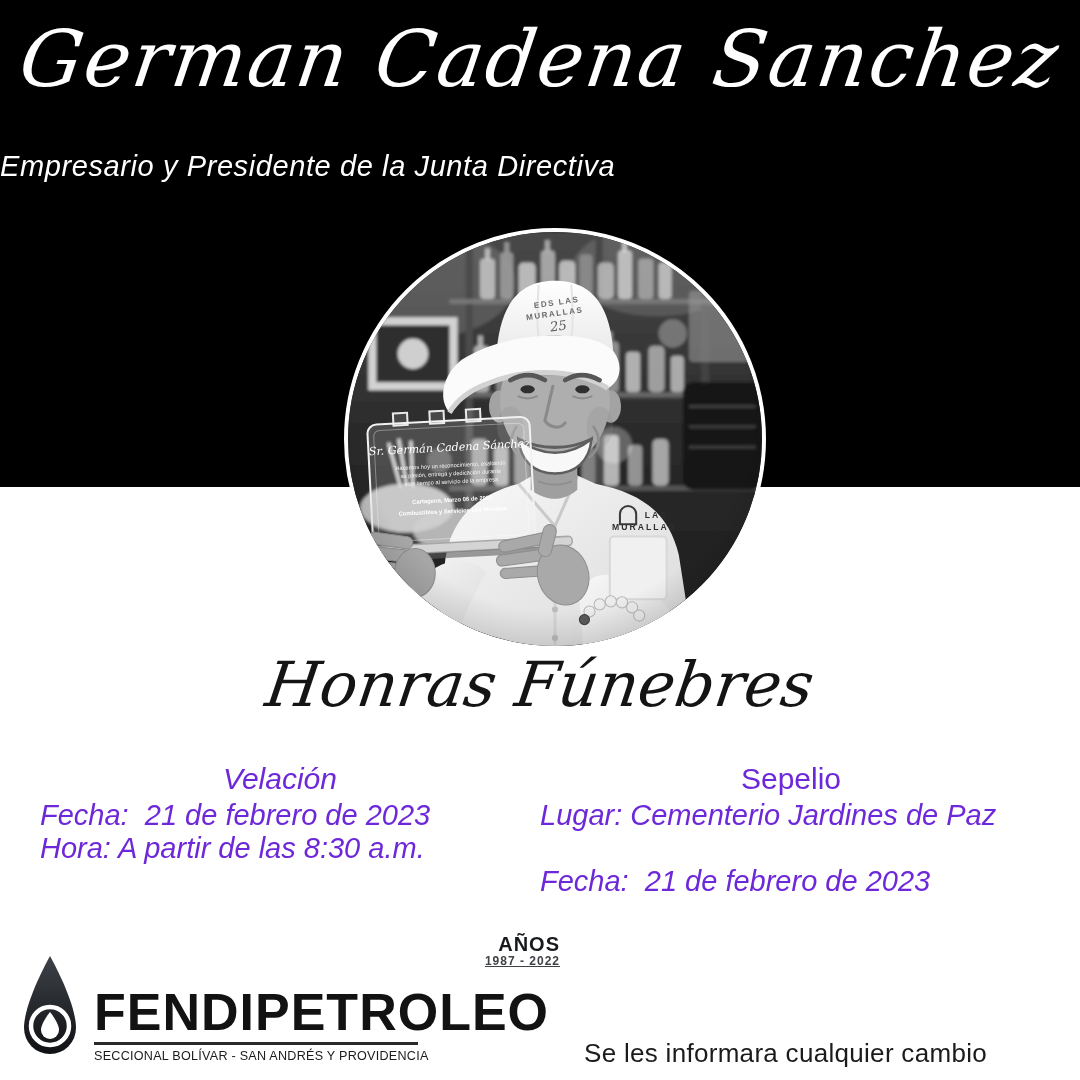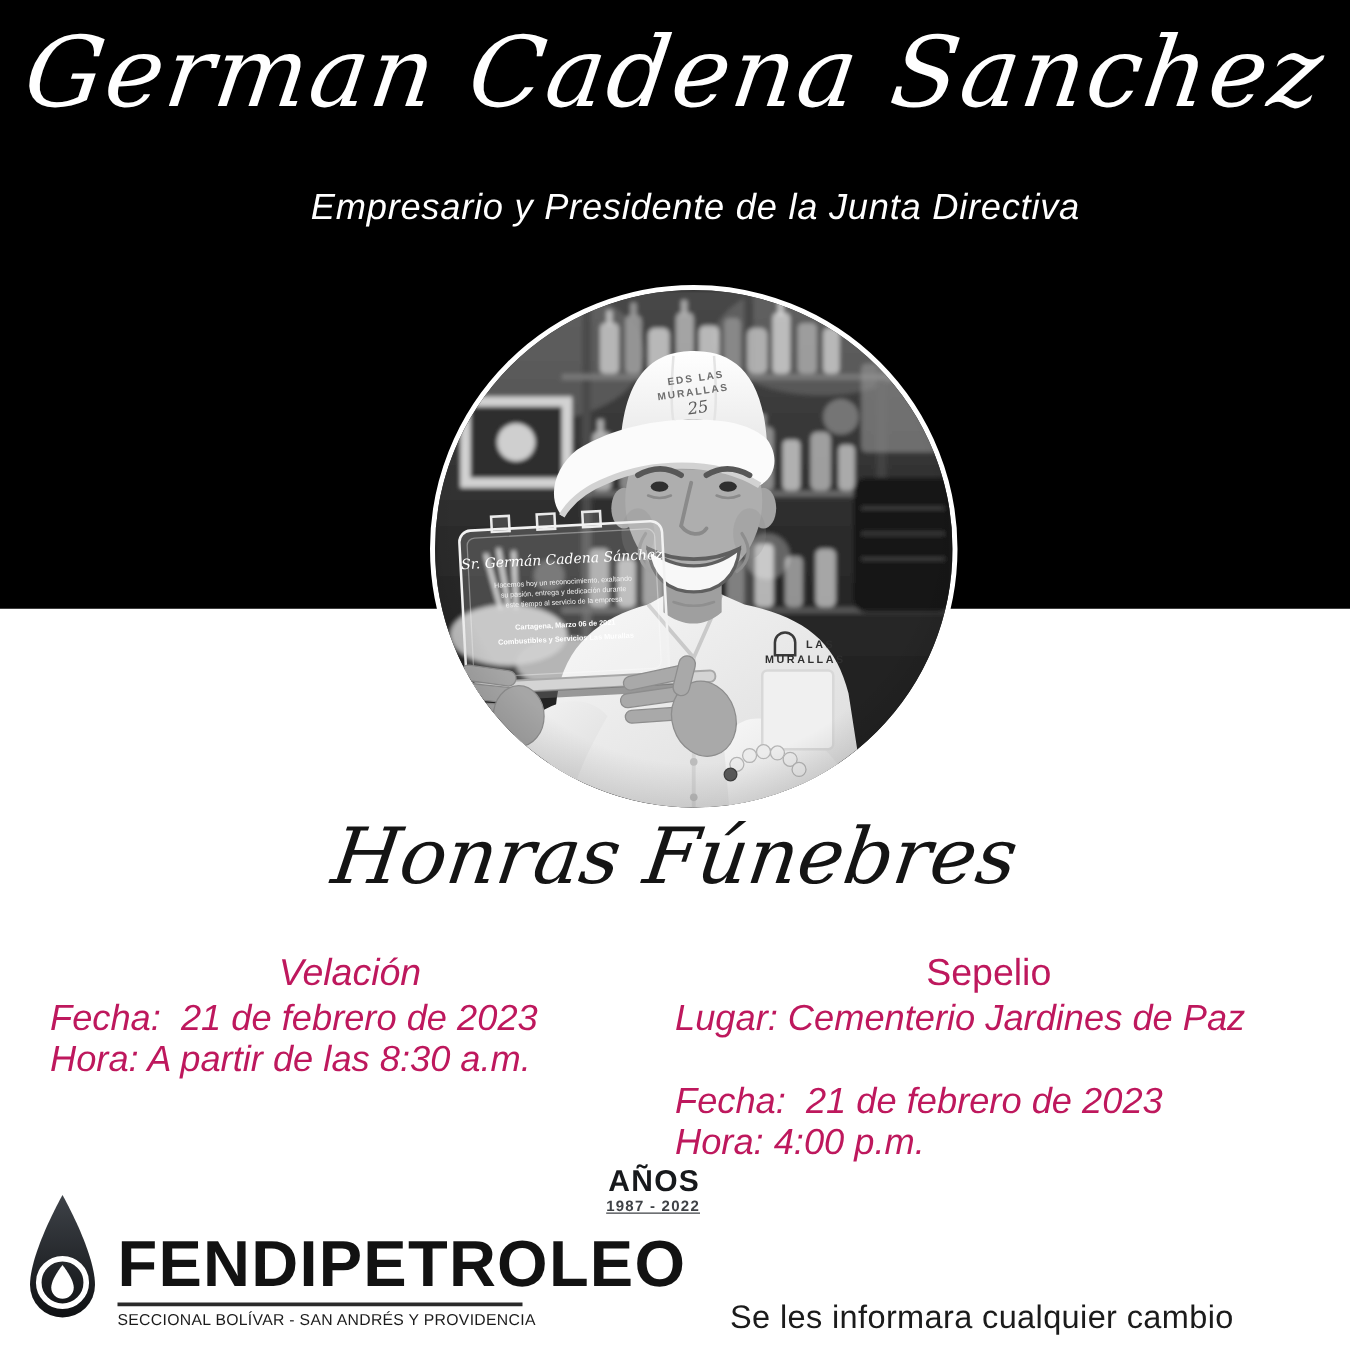--- a/index.html
+++ b/index.html
@@ -7,35 +7,35 @@
     width:1080px;height:1080px;position:relative;overflow:hidden;
     background:#ffffff;font-family:"Liberation Sans",sans-serif;color:#151515;
   }
   .black-panel{position:absolute;left:0;top:0;width:1080px;height:487px;background:#000;}
   .name-script{
     position:absolute;left:0;top:14px;width:1080px;text-align:center;
     color:#fff;font-family:"DejaVu Serif",serif;font-style:italic;font-weight:400;
     font-size:78px;letter-spacing:2px;transform:skewX(-8deg);
   }
   .subtitle{
-    position:absolute;left:0;top:150px;width:864px;text-align:right;
+    position:absolute;left:0;top:150px;width:864px;text-align:left;
     color:#fff;font-style:italic;font-size:29px;letter-spacing:.6px;
   }
   .photo-circle{
     position:absolute;left:344px;top:228px;width:422px;height:422px;
     border-radius:50%;border:4px solid #fff;box-sizing:border-box;overflow:hidden;
     background:#242424;filter:grayscale(1);
   }
   .photo-circle svg{display:block;width:100%;height:100%;}
   .section-script{
     position:absolute;left:0;top:648px;width:1080px;text-align:center;
     color:#141414;font-family:"DejaVu Serif",serif;font-style:italic;font-weight:400;
     font-size:62px;transform:skewX(-8deg);
   }
-  .col{position:absolute;top:761px;font-size:29px;font-style:italic;line-height:33px;color:#be185d;}
+  .col{position:absolute;top:761px;font-size:29px;font-style:italic;line-height:33px;color:#6d28d9;}
   .col .heading{text-align:center;font-size:30px;line-height:36px;margin-bottom:2px;}
   .col-velacion{left:40px;width:480px;}
   .col-sepelio{left:540px;width:502px;}
   .col-sepelio .heading{font-style:normal;}
   .line-spacer{height:33px;}
   .drop-logo{position:absolute;left:20px;top:952px;width:60px;height:114px;}
   .brand-block{position:absolute;left:94px;top:986px;width:324px;}
   .brand-name{font-size:52px;font-weight:bold;letter-spacing:1px;color:#121212;line-height:1.0;white-space:nowrap;}
   .brand-rule{height:3px;background:#2a2a2a;margin:4px 0 4px 0;}
   .brand-sub{font-size:12.6px;color:#1b1b1b;letter-spacing:.25px;white-space:nowrap;}
@@ -44,21 +44,21 @@
     font-size:126px;font-weight:bold;line-height:.84;letter-spacing:-.1em;
     color:#24272b;white-space:nowrap;
   }
   @supports ((-webkit-background-clip:text) or (background-clip:text)){
     .anniv-num{
       background:linear-gradient(140deg,#686d73 0%,#3c4046 45%,#101214 100%);
       -webkit-background-clip:text;background-clip:text;color:transparent;
     }
   }
   .anniv-meta{width:130px;text-align:right;margin-top:-2px;}
-  .anniv-label{font-size:24px;font-weight:bold;letter-spacing:1px;line-height:1;color:#17191c;}
+  .anniv-label{font-size:20px;font-weight:bold;letter-spacing:1px;line-height:1;color:#17191c;}
   .anniv-years{font-size:12px;font-weight:bold;letter-spacing:1px;color:#3f4246;line-height:1.2;text-decoration:underline;}
   .notice{position:absolute;left:584px;top:1038px;font-size:26px;color:#1b1b1b;letter-spacing:.3px;white-space:nowrap;}
 </style>
 </head>
 <body>
 
 <div>
 
   <div class="black-panel"></div>
 
@@ -272,21 +272,20 @@
     <div class="heading">Velación</div>
     <div>Fecha:&nbsp; 21 de febrero de 2023</div>
     <div>Hora: A partir de las 8:30 a.m.</div>
   </div>
 
   <div class="col col-sepelio">
     <div class="heading">Sepelio</div>
     <div>Lugar: Cementerio Jardines de Paz</div>
     <div class="line-spacer"></div>
     <div>Fecha:&nbsp; 21 de febrero de 2023</div>
-    <div>Hora: 4:00 p.m.</div>
   </div>
 
   <svg class="drop-logo" viewBox="0 0 60 110" xmlns="http://www.w3.org/2000/svg">
     <defs>
       <linearGradient id="dropG" x1="0" y1="0" x2="0" y2="1">
         <stop offset="0" stop-color="#3e4248"></stop>
           <stop offset="1" stop-color="#0f1113"></stop>
       </linearGradient>
     </defs>
     <path d="M30,2 C30,2 4,48 4,74 a26,26 0 0 0 52,0 C56,48 30,2 30,2 Z" fill="url(#dropG)"></path>

